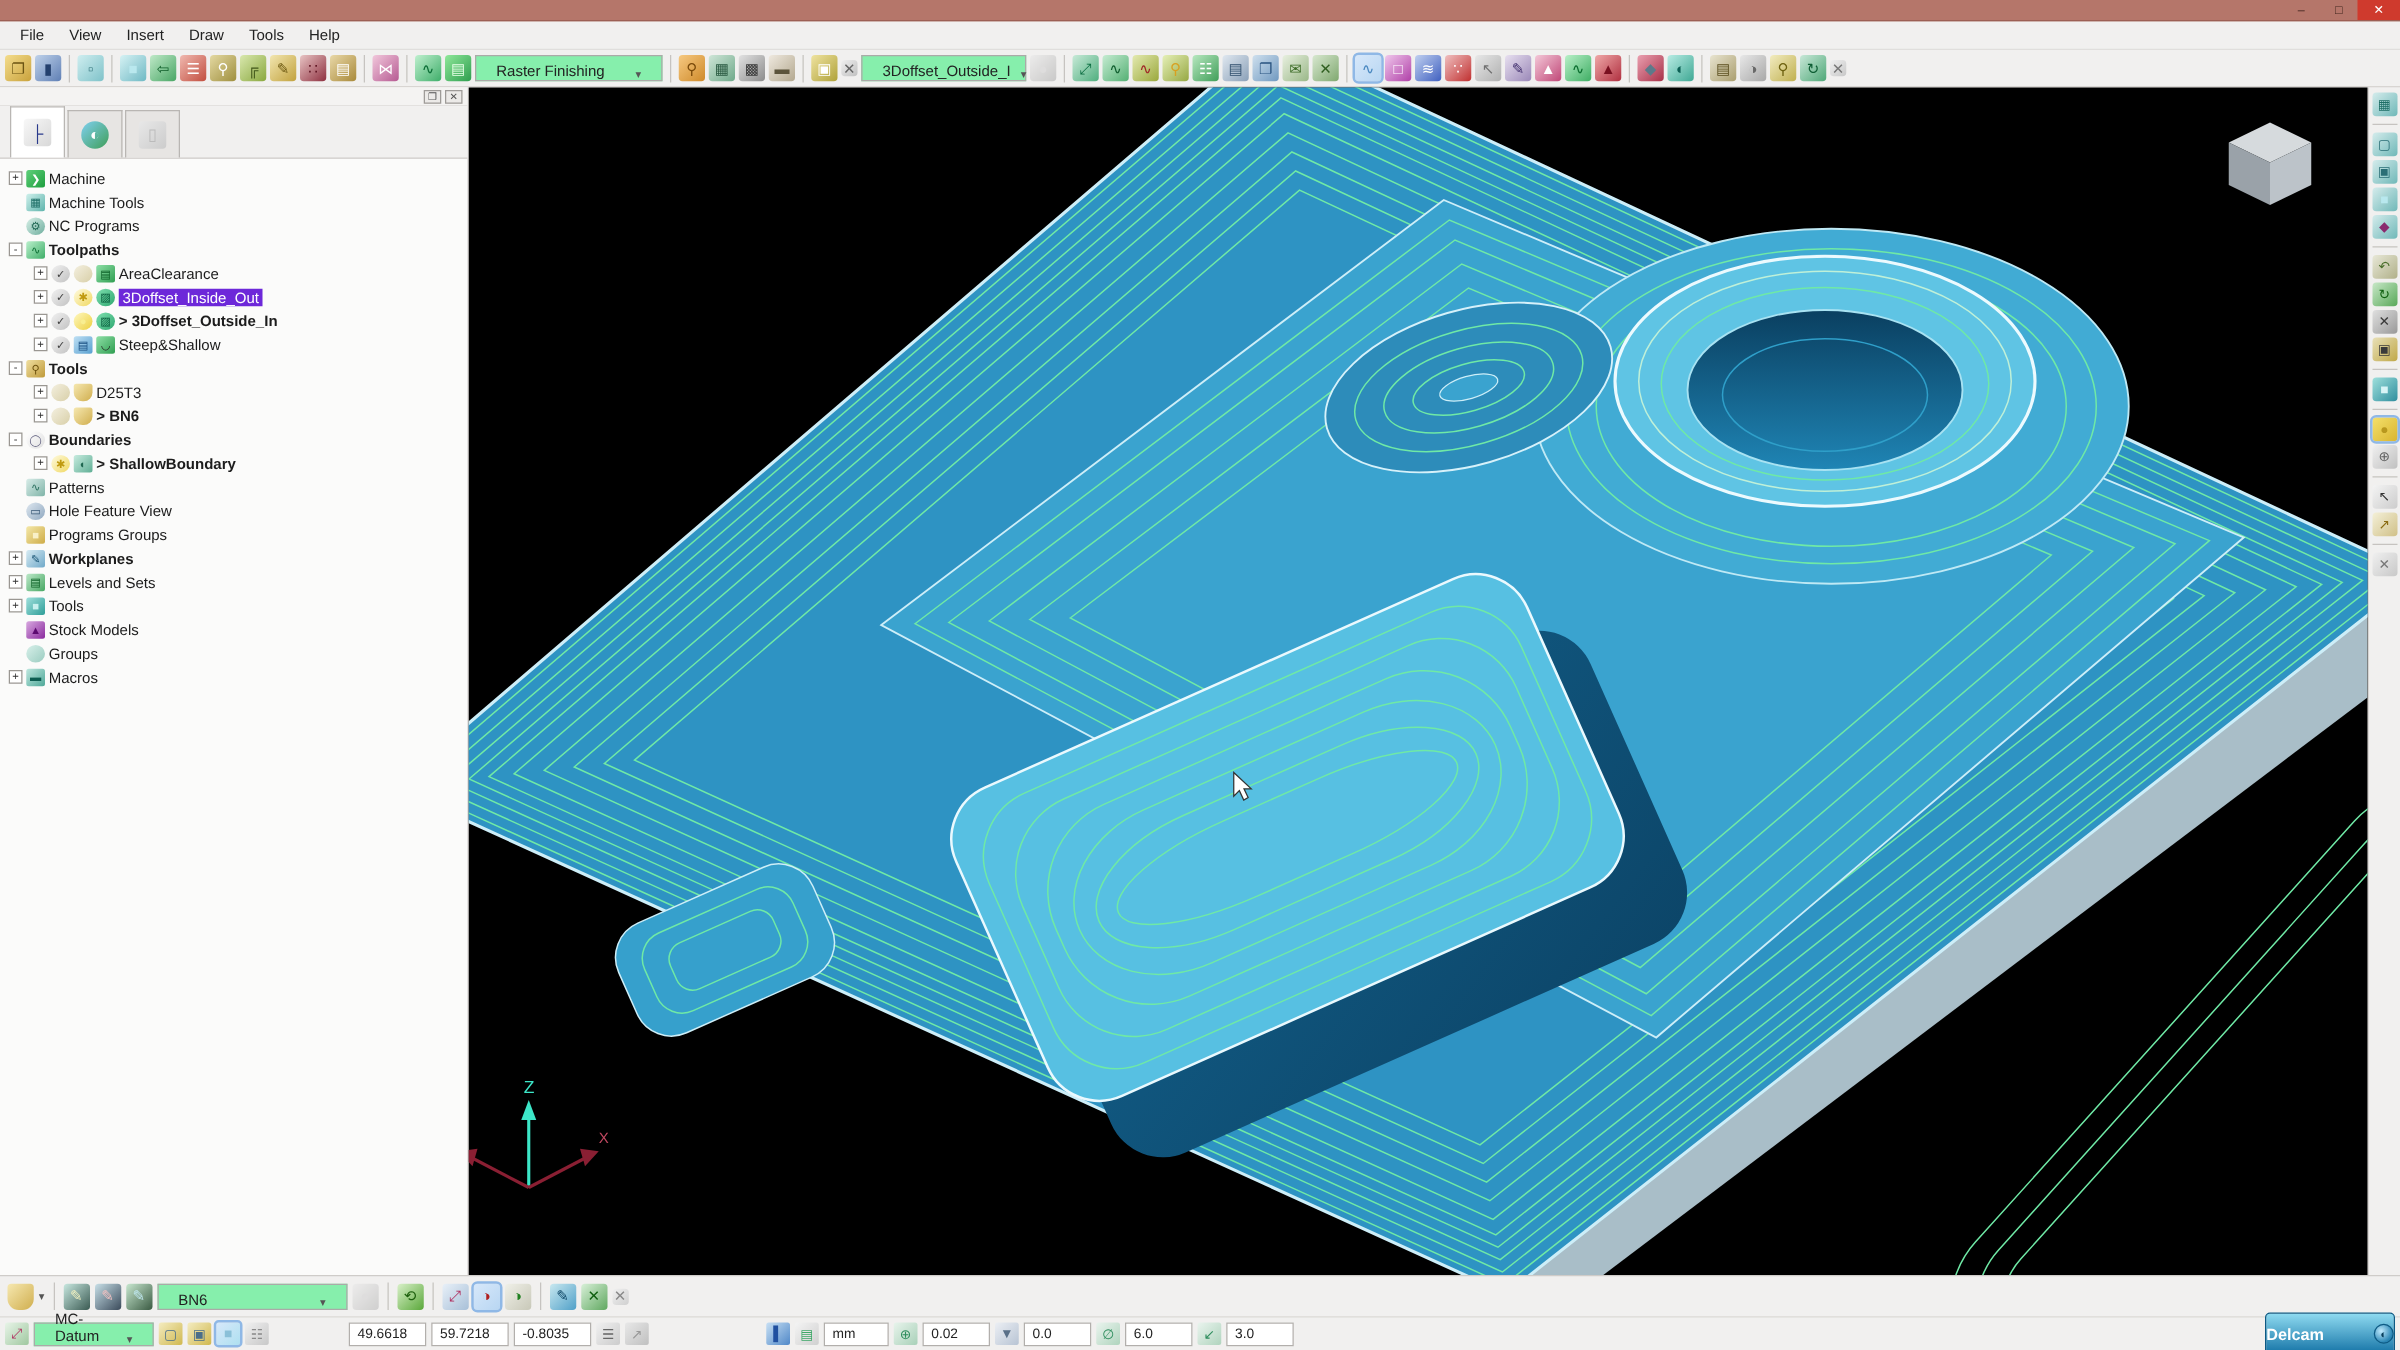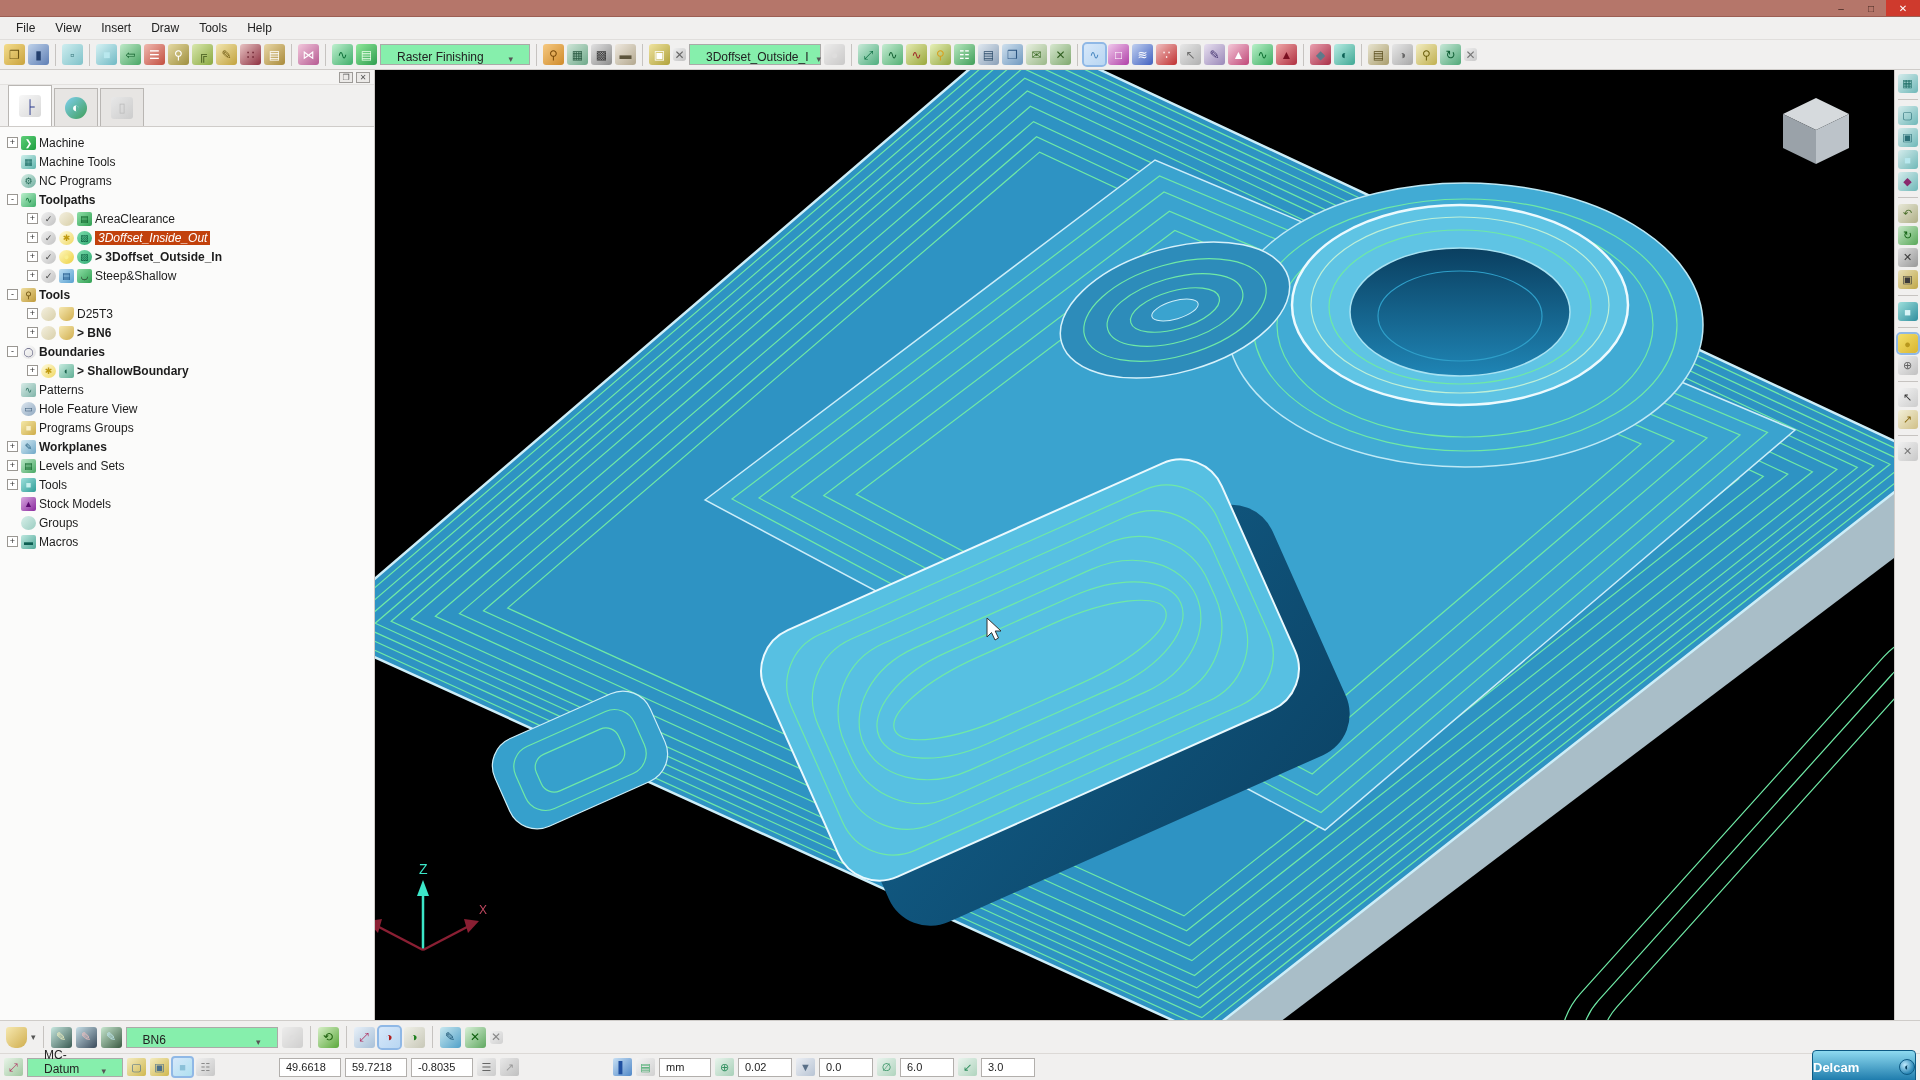--- a/index.html
+++ b/index.html
@@ -59,21 +59,21 @@
   .exp { width:11px; height:11px; border:1px solid #9a9792; background:#fff; font-size:9px;
     line-height:9px; text-align:center; color:#333; flex:none; margin-left:3px; }
   .noexp { width:11px; flex:none; margin-left:3px; }
   .mi { width:15px; height:14px; border-radius:2px; display:inline-flex; align-items:center;
     justify-content:center; font-size:9px; color:var(--g,#fff); flex:none;
     background:linear-gradient(135deg,var(--a,#ccc),var(--b,#888)); }
   .mi::before { content:attr(data-g); }
   .mi.round { border-radius:50%; }
   .tlabel { white-space:nowrap; }
   .tlabel.b { font-weight:bold; }
-  .tlabel.sel { background:#c2410c; color:#fff; padding:0 3px;font-style:italic; }
+  .tlabel.sel { background:#6d28d9; color:#fff; padding:0 3px; }
 
   
   .viewport { flex:1; position:relative; background:#000; }
   .viewport svg { position:absolute; inset:0; }
 
   
   .rstrip { width:26px; background:#f1f0ef; border-left:1px solid #cfccc9;
     display:flex; flex-direction:column; align-items:center; padding-top:4px; gap:3px; }
   .rico { width:20px; height:19px; border-radius:3px; display:flex; align-items:center;
     justify-content:center; font-size:11px; color:var(--g,#fff); flex:none;

